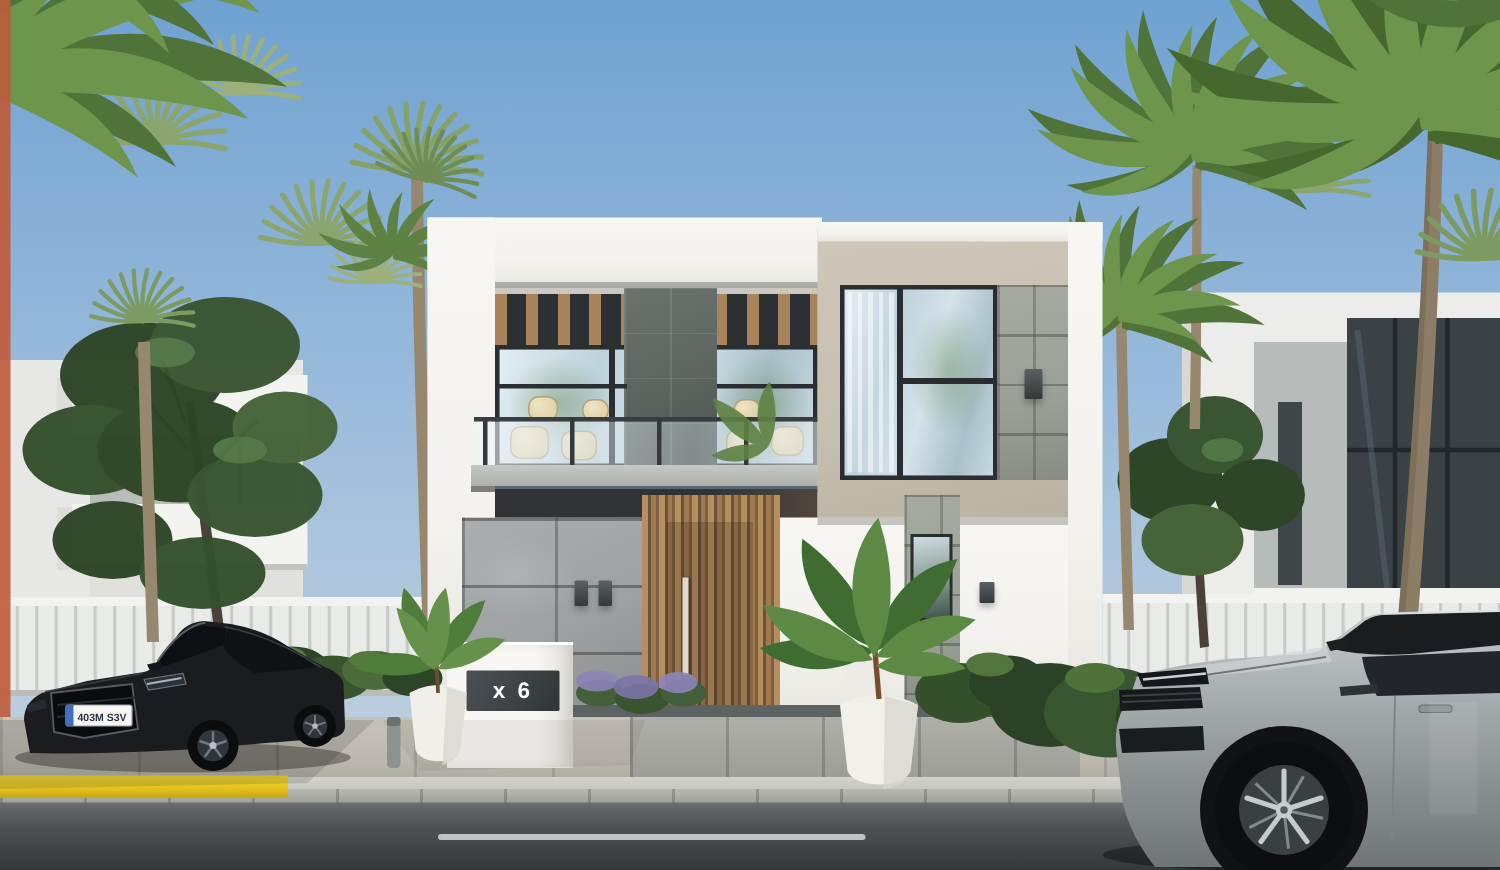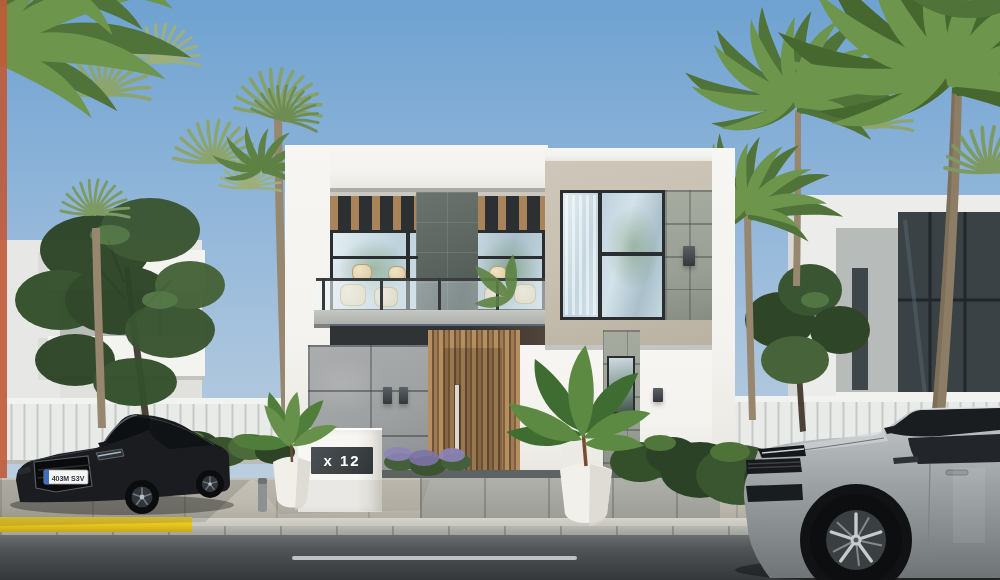--- a/index.html
+++ b/index.html
@@ -335,21 +335,21 @@
     <div class="abs walkway" style="left:420px;top:478px;width:300px;height:46px"></div>
     <div class="abs curbtop" style="left:0;top:518px;width:1000px;height:9px"></div>
     <div class="abs curbface" style="left:0;top:526px;width:1000px;height:10px"></div>
     <div class="abs ystripe" style="left:0;top:517px;width:192px;height:15px"></div>
     <div class="abs road" style="left:0;top:535px;width:1000px;height:45px"></div>
     <div class="abs dash" style="left:292px;top:556px;width:285px;height:4px"></div>
     <div class="abs dash" style="left:945px;top:560px;width:55px;height:4px;opacity:.55"></div>
   </div>
 
   <div class="abs pillar">
-    <div class="plaque">x 12</div>
+    <div class="plaque">x 6</div>
   </div>
 
   <svg class="layer fg" viewBox="0 0 1000 580">
     <defs>
       <path id="bleaf" d="M0 0 C 8 -18 28 -30 48 -26 C 34 -10 16 0 0 0 Z"></path>
     </defs>
 
     <path d="M0 480 L250 480 L205 522 L0 526 Z" fill="#2c2f2e" opacity=".16"></path>
     <path d="M255 480 L430 480 L420 510 L280 514 Z" fill="#2c2f2e" opacity=".07"></path>
 

